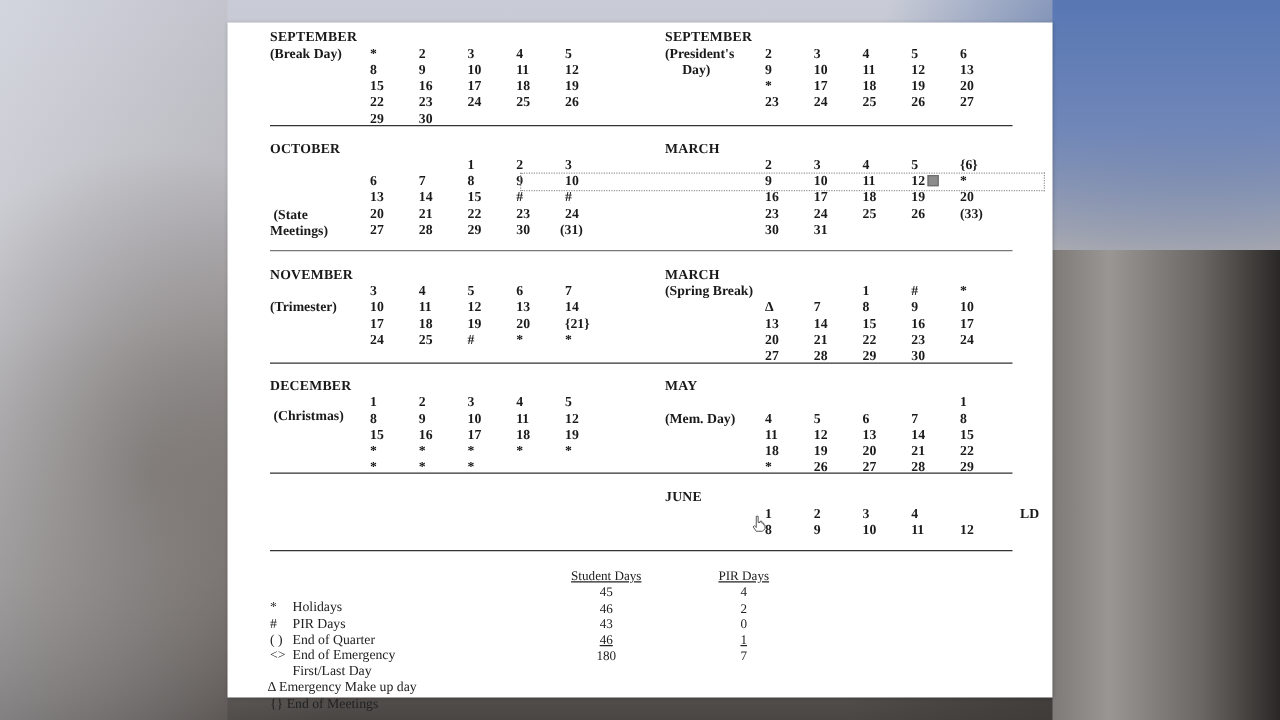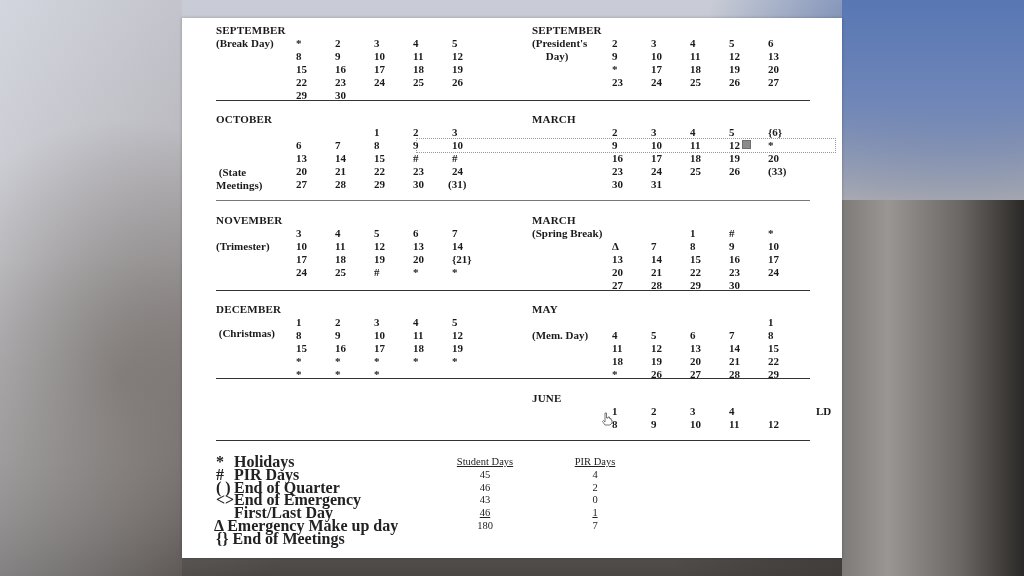--- a/index.html
+++ b/index.html
@@ -52,21 +52,21 @@
   }
   .selection-box {
     position: absolute; left: 234px; top: 120px; width: 418px; height: 13px;
     border: 1px dotted #9a9a9a;
   }
   .sel-handle {
     position: absolute; left: 560px; top: 122px; width: 7px; height: 7px;
     background: #8c8c8c; border: 1px solid #6e6e6e;
   }
   .cursor { position: absolute; left: 419px; top: 394px; width: 12px; height: 14px; }
-  .legend { position: absolute; left: 34px; top: 438px; font-size: 16px; color: #222; font-weight: bold; }
+  .legend { position: absolute; left: 34px; top: 462px; font-size: 11px; color: #222; }
   .legend-row { height: 12.8px; line-height: 12.8px; white-space: pre; position: relative; }
   .legend-sym { display: inline-block; width: 18px; }
   .stats { position: absolute; top: 438px; font-size: 10.5px; color: #222; text-align: center; }
   .stats .hdr { text-decoration: underline; height: 12.8px; line-height: 12.8px; }
   .stats .val { height: 12.8px; line-height: 12.8px; }
   .stats .u { text-decoration: underline; }
 </style>
 </head>
 <body>
 

